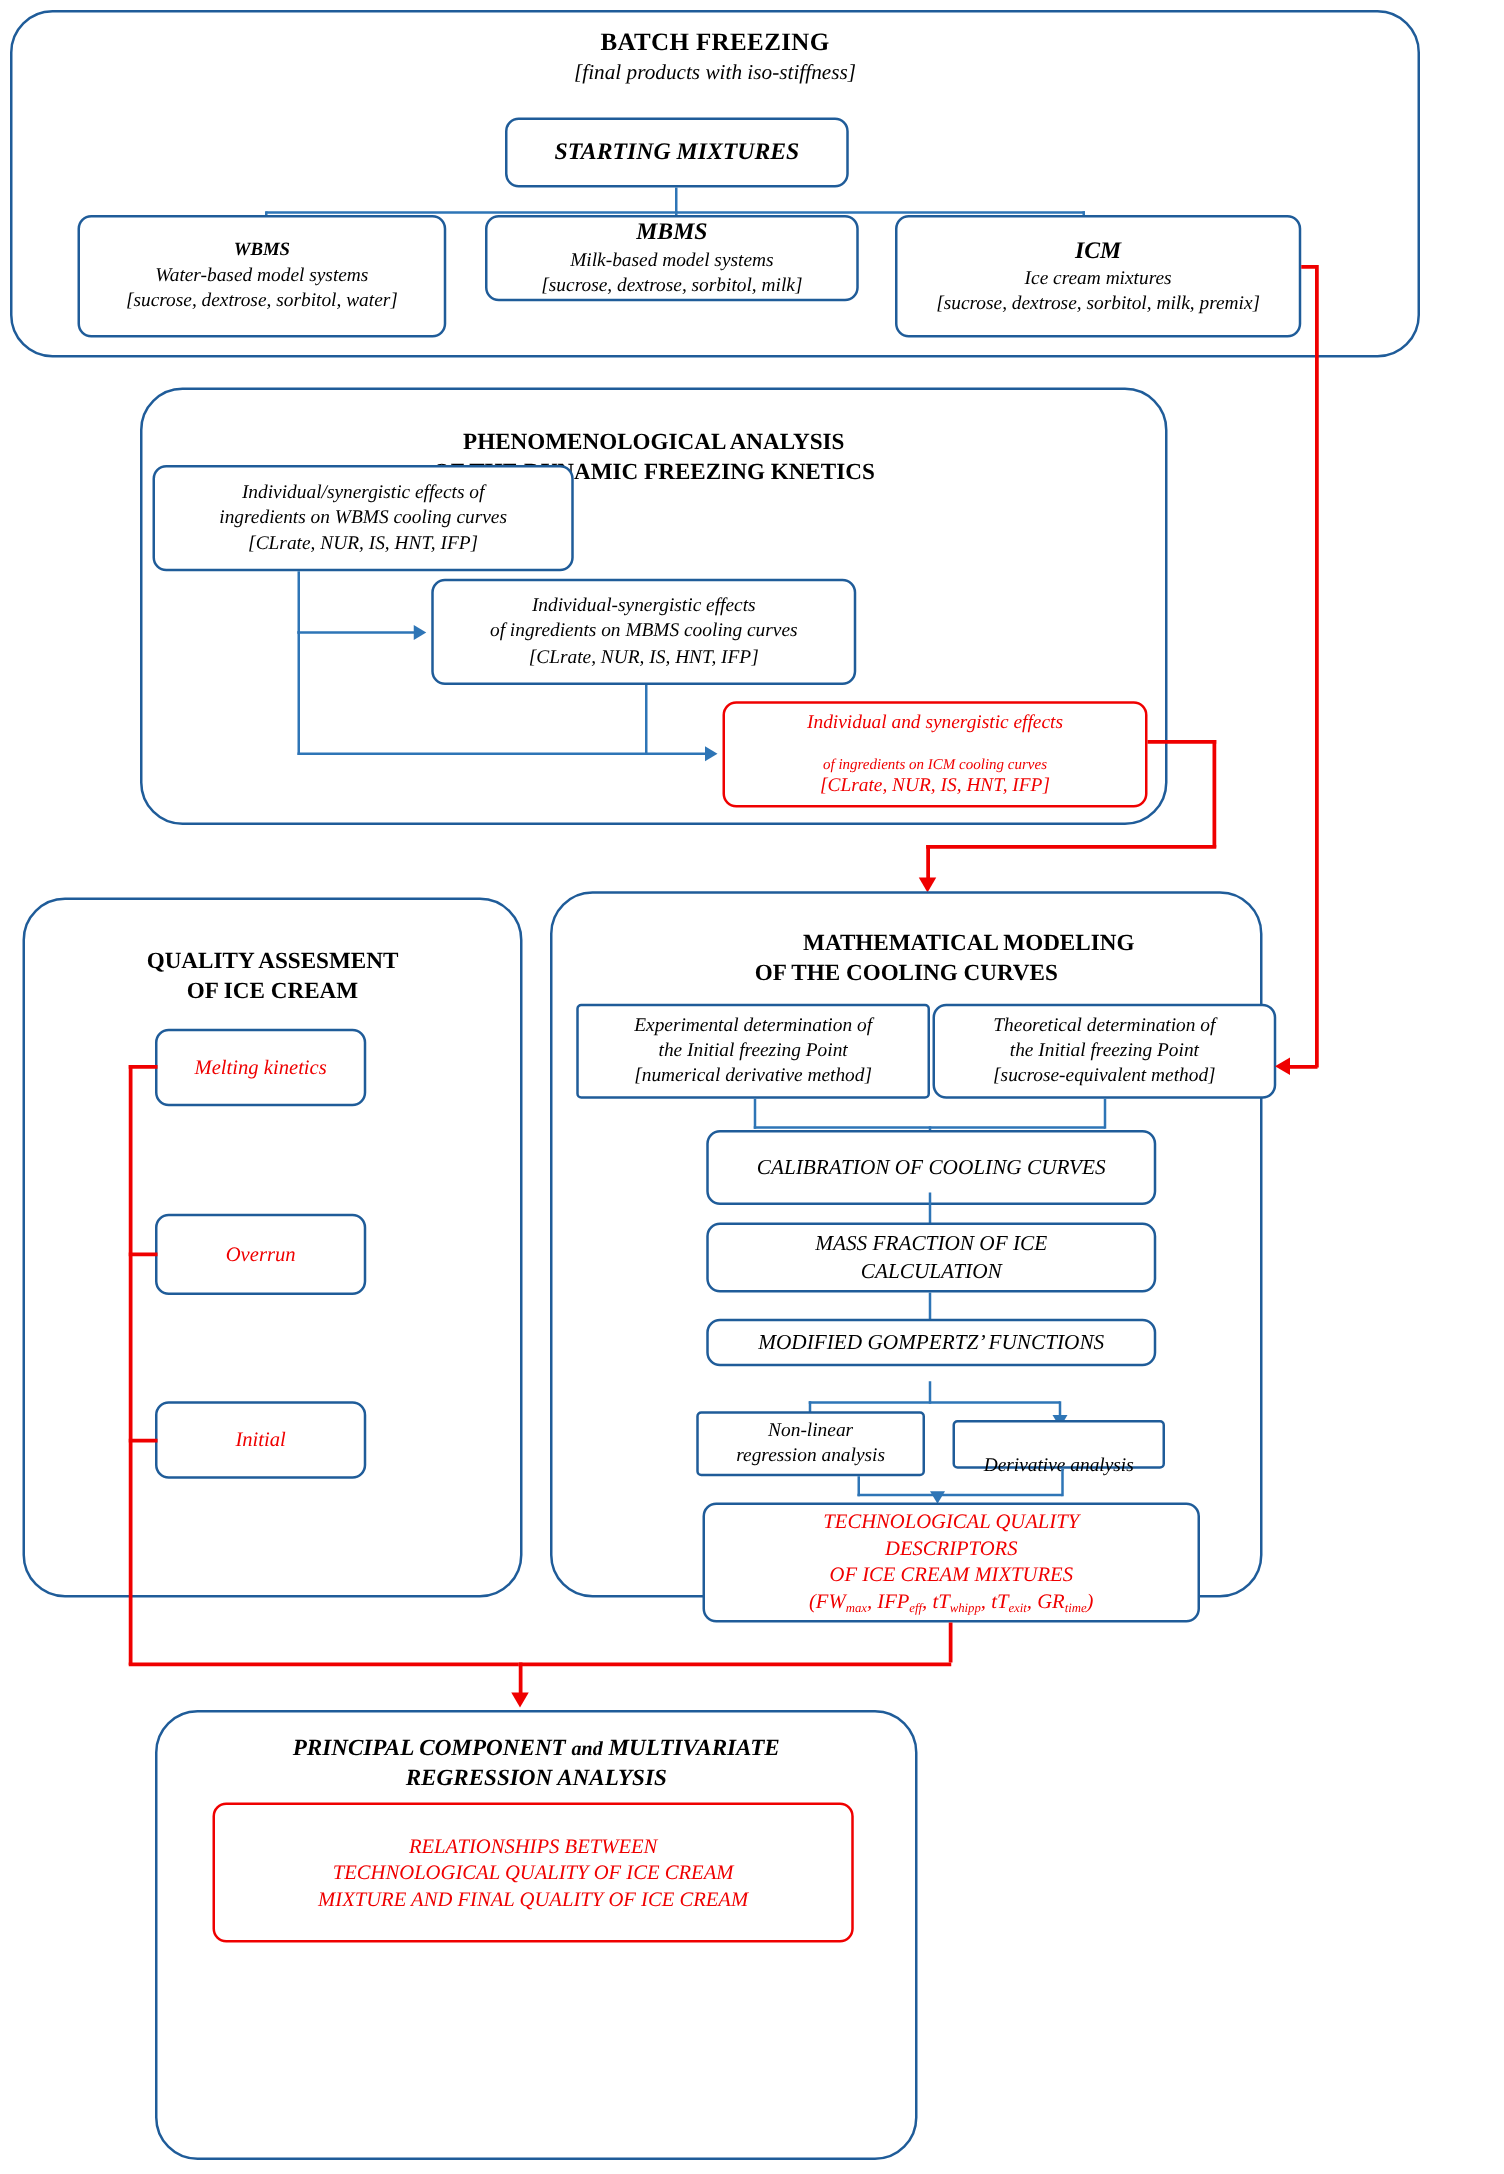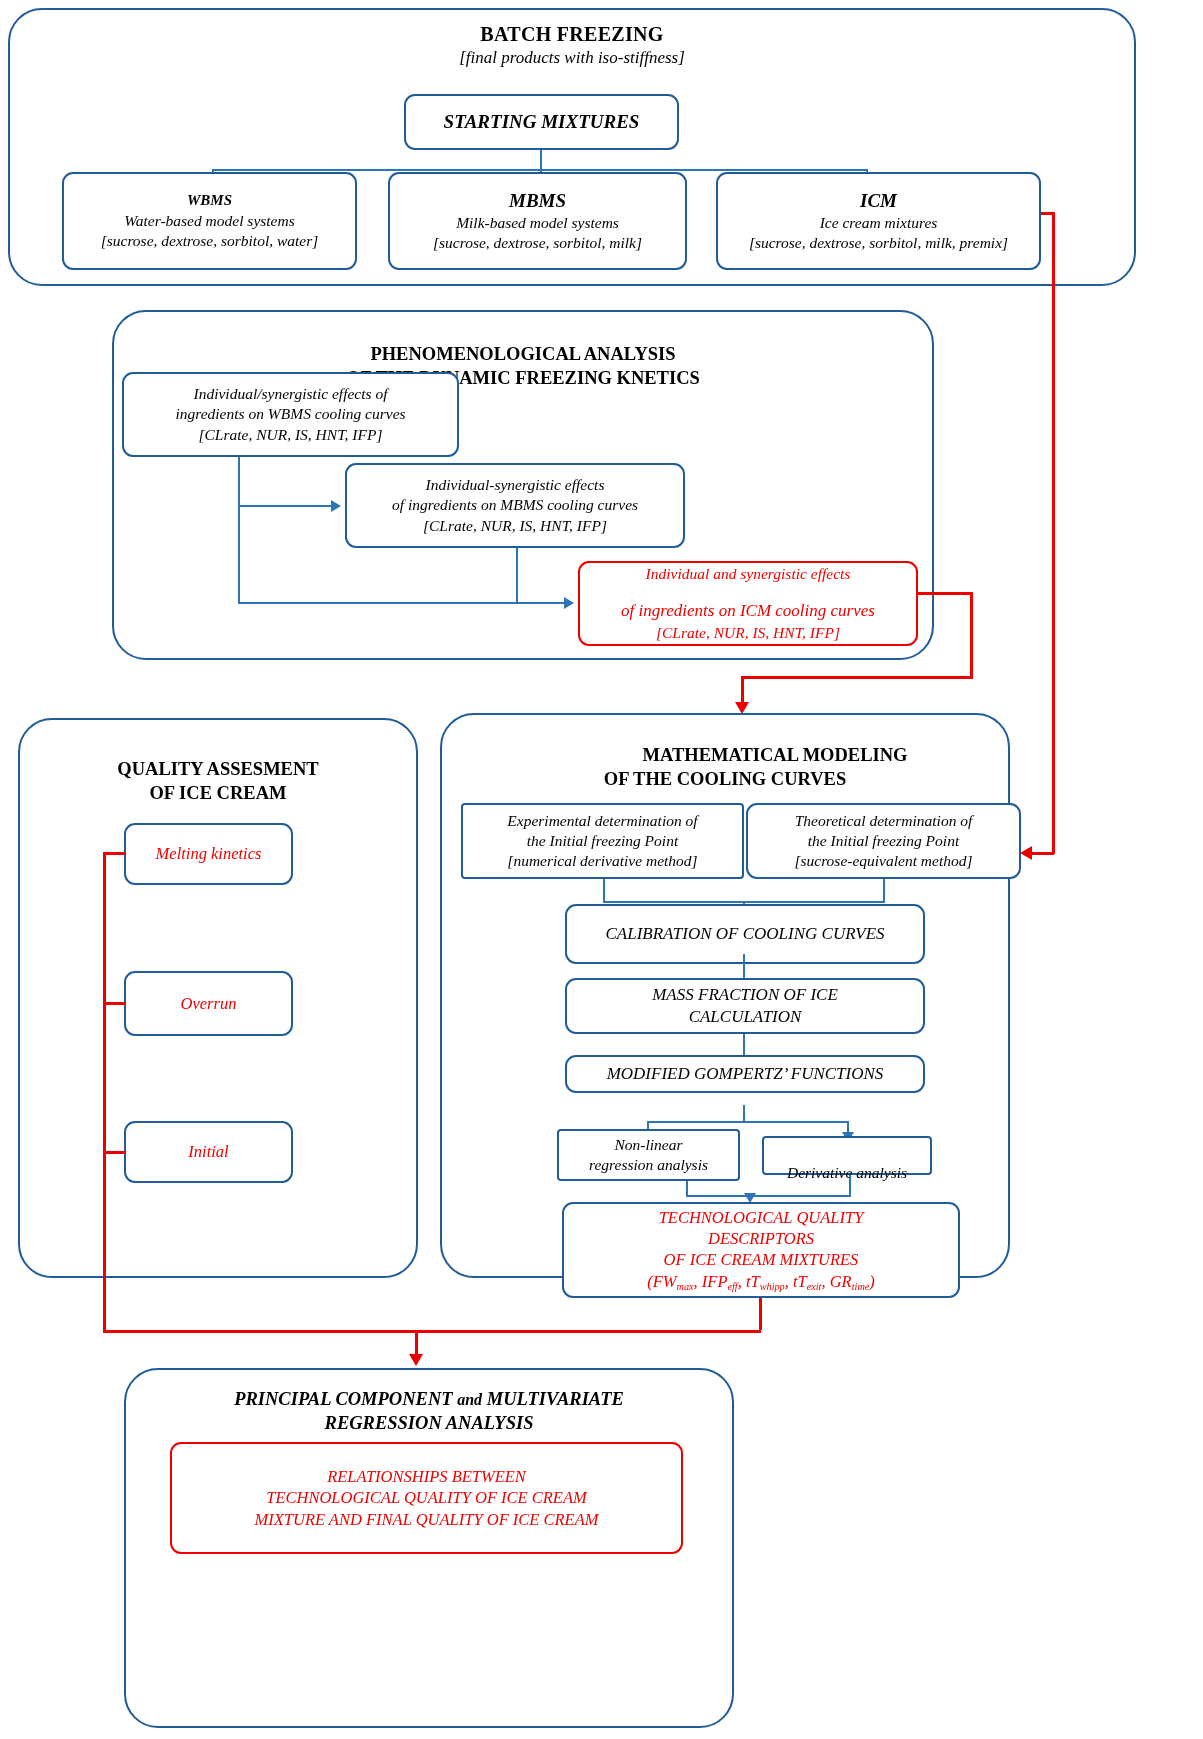--- a/index.html
+++ b/index.html
@@ -55,21 +55,21 @@
   <div class="arw dn" style="left:207px;top:187px;"></div>
   <div class="arw dn" style="left:535px;top:187px;"></div>
   <div class="arw dn" style="left:861px;top:187px;"></div>
 
   <div class="bx" style="left:62px;top:172px;width:295px;height:98px;">
     <span class="lbl it bold" style="font-size:15px;">WBMS</span>
     <span class="lbl it" style="font-size:15.5px;">Water-based model systems</span>
     <span class="lbl it" style="font-size:15.5px;">[sucrose, dextrose, sorbitol, water]</span>
   </div>
 
-  <div class="bx" style="left:388px;top:172px;width:299px;height:98px;">
+  <div class="bx" style="left:388px;top:172px;width:299px;height:69px;">
     <span class="lbl it bold" style="font-size:19px;">MBMS</span>
     <span class="lbl it" style="font-size:15.5px;">Milk-based model systems</span>
     <span class="lbl it" style="font-size:15.5px;">[sucrose, dextrose, sorbitol, milk]</span>
   </div>
 
   <div class="bx" style="left:716px;top:172px;width:325px;height:98px;">
     <span class="lbl it bold" style="font-size:19px;">ICM</span>
     <span class="lbl it" style="font-size:15.5px;">Ice cream mixtures</span>
     <span class="lbl it" style="font-size:15.5px;">[sucrose, dextrose, sorbitol, milk, premix]</span>
   </div>
@@ -89,21 +89,21 @@
   </div>
 
   <div class="bx" style="left:345px;top:463px;width:340px;height:85px;">
     <span class="lbl it" style="font-size:15.5px;">Individual-synergistic effects</span>
     <span class="lbl it" style="font-size:15.5px;">of ingredients on MBMS cooling curves</span>
     <span class="lbl it" style="font-size:15.5px;">[CLrate, NUR, IS, HNT, IFP]</span>
   </div>
 
   <div class="bx red" style="left:578px;top:561px;width:340px;height:85px;">
     <span class="lbl it red-t" style="font-size:15.5px;">Individual and synergistic effects</span>
-    <span class="lbl it red-t" style="font-size:17px;margin-top:16px;">of ingredients on ICM cooling curves</span>
+    <span class="lbl it red-t" style="font-size:12px;margin-top:16px;">of ingredients on ICM cooling curves</span>
     <span class="lbl it red-t" style="font-size:15.5px;">[CLrate, NUR, IS, HNT, IFP]</span>
   </div>
 
   <div class="ln v" style="left:238px;top:457px;height:50px;"></div>
   <div class="ln h" style="left:238px;top:505px;width:95px;"></div>
   <div class="arw rt" style="left:331px;top:500px;"></div>
 
   <div class="ln v" style="left:238px;top:505px;height:99px;"></div>
   <div class="ln h" style="left:238px;top:602px;width:328px;"></div>
 

